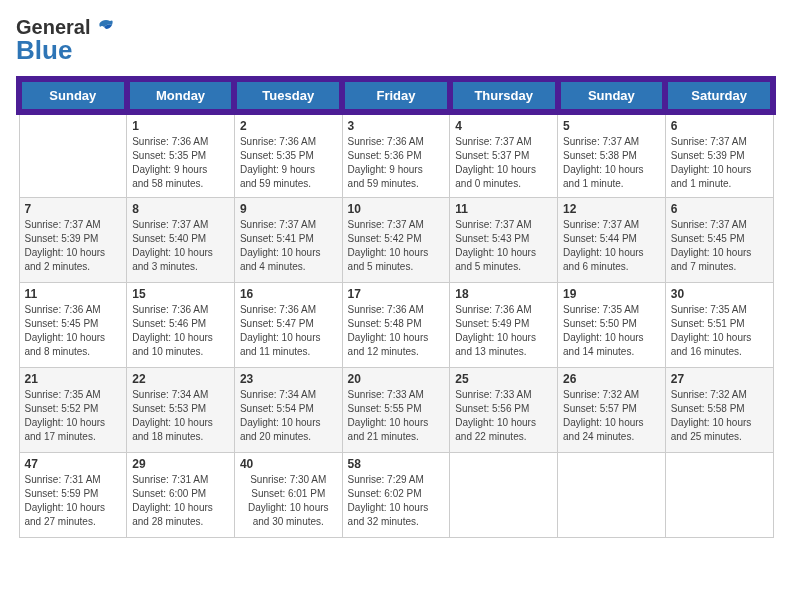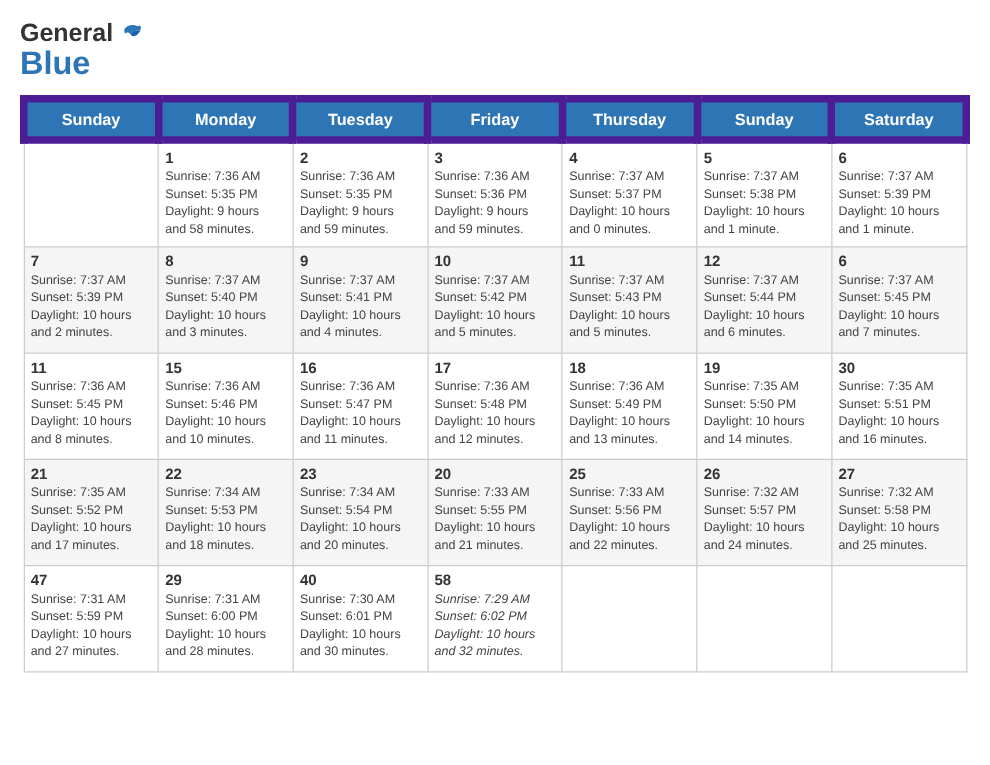--- a/index.html
+++ b/index.html
@@ -314,28 +314,28 @@
         </td>
         <td>
           <span class="day-num">29</span>
           <div class="day-info" style="white-space: pre-line;">Sunrise: 7:31 AM
 Sunset: 6:00 PM
 Daylight: 10 hours
 and 28 minutes.</div>
         </td>
         <td>
           <span class="day-num">40</span>
-          <div class="day-info" style="white-space: pre-line;">Sunrise: 7:30 AM
+          <div class="day-info" style="white-space: pre-line; text-align: center;">Sunrise: 7:30 AM
 Sunset: 6:01 PM
 Daylight: 10 hours
 and 30 minutes.</div>
         </td>
         <td>
           <span class="day-num">58</span>
-          <div class="day-info" style="white-space: pre-line; font-style: italic;">Sunrise: 7:29 AM
+          <div class="day-info" style="white-space: pre-line;">Sunrise: 7:29 AM
 Sunset: 6:02 PM
 Daylight: 10 hours
 and 32 minutes.</div>
         </td>
         <td class="empty-cell"></td>
         <td class="empty-cell"></td>
         <td class="empty-cell"></td>
       </tr>
     </tbody>
 </table>

